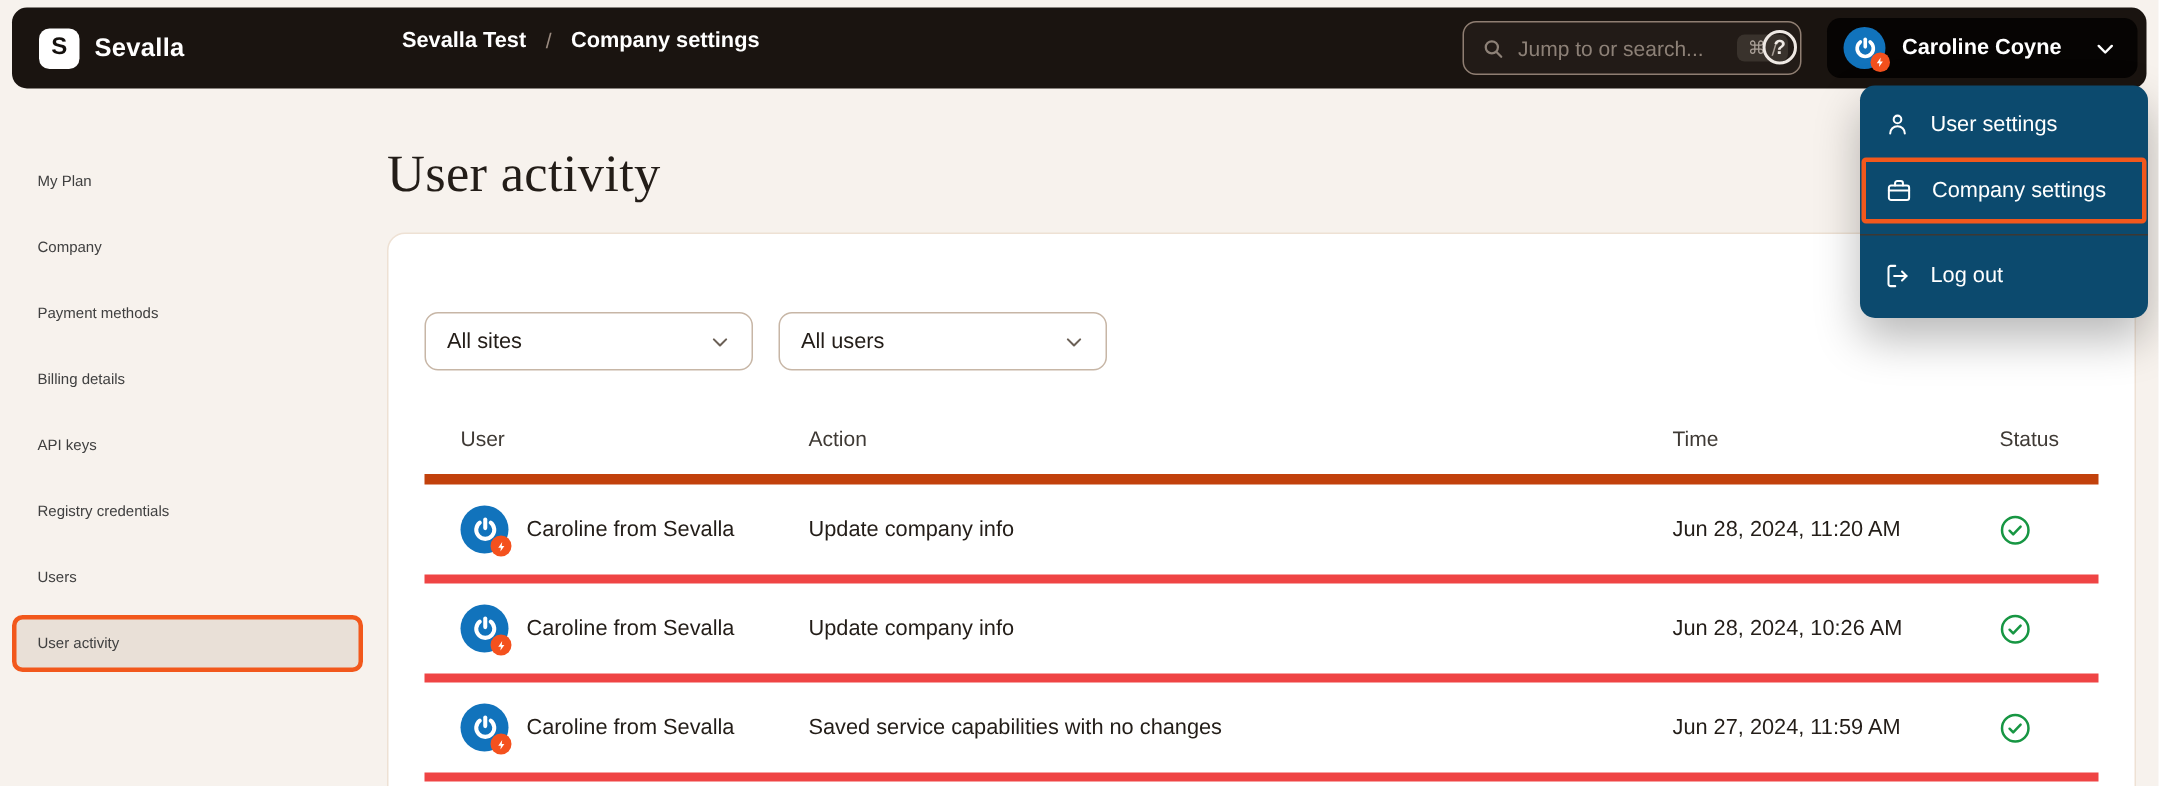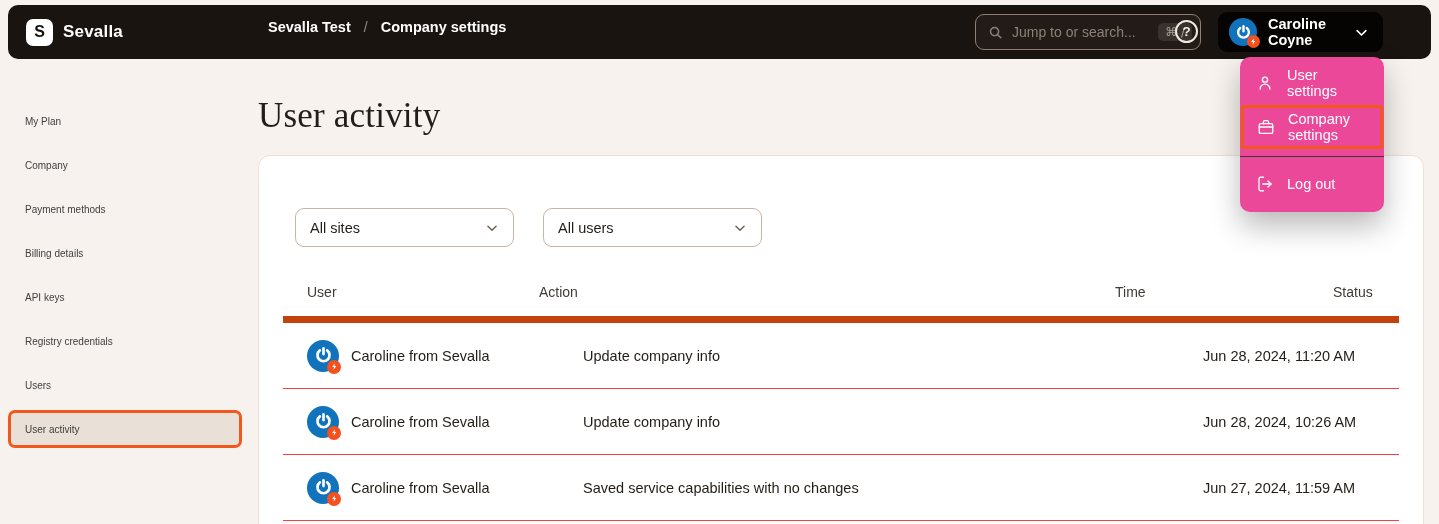--- a/index.html
+++ b/index.html
@@ -46,40 +46,40 @@
 
   .help-icon {
     position:absolute; left:1167px; top:15px;
     width:23px; height:23px; border-radius:50%;
     border:2px solid #efe9e4; color:#efe9e4;
     display:flex; align-items:center; justify-content:center;
     font-size:13.5px; font-weight:700; cursor:pointer;
   }
 
   .user-btn {
-    position:absolute; left:1210px; top:7px; width:165px; height:40px;
+    position:absolute; left:1210px; top:7px; width:207px; height:40px;
     background:#060403; border-radius:9px;
     display:flex; align-items:center; padding:0 14px 0 11px; gap:11px; cursor:pointer;
   }
   .avatar { position:relative; width:28px; height:28px; flex:0 0 auto; }
   .avatar-circle {
     width:28px; height:28px; border-radius:50%; background:#1173bc;
     display:flex; align-items:center; justify-content:center;
   }
   .avatar-badge {
     position:absolute; right:-3px; bottom:-2px; width:13px; height:13px;
     border-radius:50%; background:#f4511e;
     display:flex; align-items:center; justify-content:center;
   }
   .user-name { color:#fff; font-size:14.5px; font-weight:600; flex:1; }
 
   
   .user-menu {
-    position:absolute; left:1240px; top:57px; width:144px; z-index:50;
-    background:#ec4899; border-radius:10px; padding:6px 0 8px;
+    position:absolute; left:1240px; top:57px; width:192px; z-index:50;
+    background:#0c4a6e; border-radius:10px; padding:6px 0 8px;
     box-shadow:0 14px 30px rgba(0,0,0,.28);
   }
   .menu-item {
     display:flex; align-items:center; gap:13px; height:40px; padding:0 15px;
     color:#ffffff; font-size:14.5px; font-weight:500; cursor:pointer;
   }
   .menu-item-hl-wrap {
     border:3px solid #f2581c; border-radius:3px; margin:2px 1px;
   }
   .menu-item-hl-wrap .menu-item { height:38px; padding:0 12px; }
@@ -105,30 +105,30 @@
   }
   .card {
     position:absolute; left:258px; top:155px; width:1166px; height:400px;
     background:#ffffff; border:1px solid #eee1d4; border-radius:12px;
     padding:24px;
   }
   .filters { display:flex; gap:17px; margin-top:28px; }
   .select {
     width:219px; height:39px; border:1px solid #c7b6a6; border-radius:9px;
     display:flex; align-items:center; justify-content:space-between;
-    padding:0 14px; font-size:14.5px; color:#231d18; cursor:pointer; background:#fff;margin-left:12px;
+    padding:0 14px; font-size:14.5px; color:#231d18; cursor:pointer; background:#fff;
   }
 
   .table { margin-top:37px; }
   .trow {
     display:grid; grid-template-columns:232px 576px 218px 1fr; align-items:center;
   }
   .thead-row { height:39px; border-bottom:7px solid #c2410c; }
   .th { padding-left:24px; font-size:14px; color:#3f3a35; font-weight:500; align-self:start; }
-  .tbody-row { height:66px; border-bottom:1px solid #ef4444;gap:44px; }
+  .tbody-row { height:66px; border-bottom:6px solid #ef4444; }
   .td { padding-left:24px; font-size:14.5px; color:#231d18; }
   .user-cell { display:flex; align-items:center; gap:12px; }
   .row-avatar { position:relative; width:32px; height:32px; flex:0 0 auto; }
   .row-avatar .avatar-circle { width:32px; height:32px; }
   .row-avatar .avatar-badge { width:14px; height:14px; right:-2px; bottom:-2px; }
   .status-ic { display:flex; align-items:center; }
 </style>
 </head>
 <body>
 

